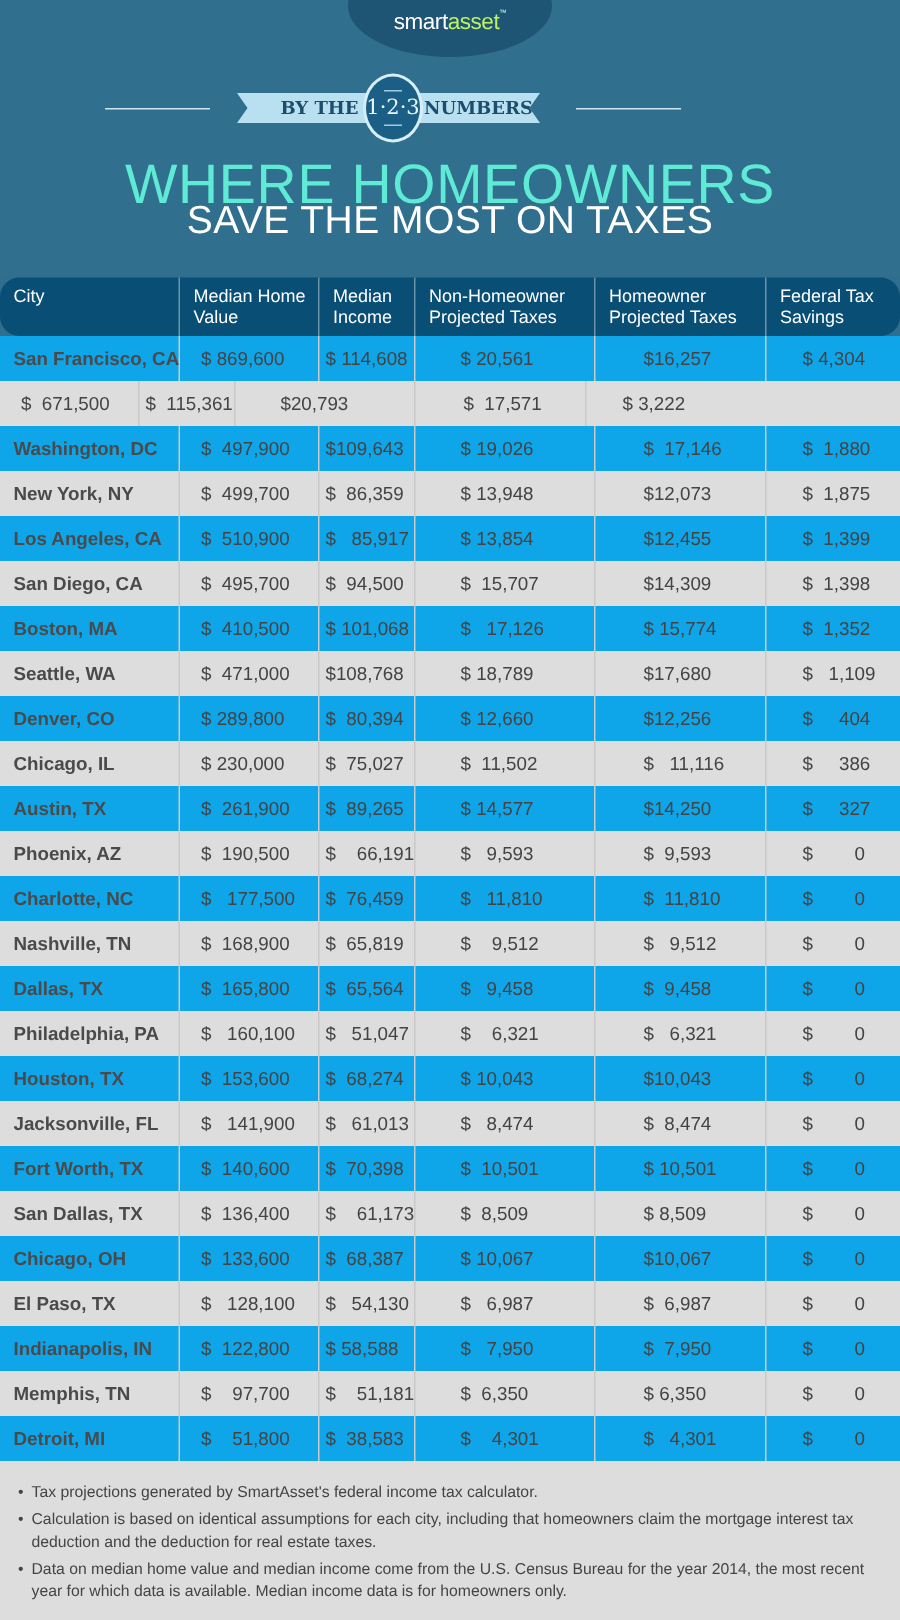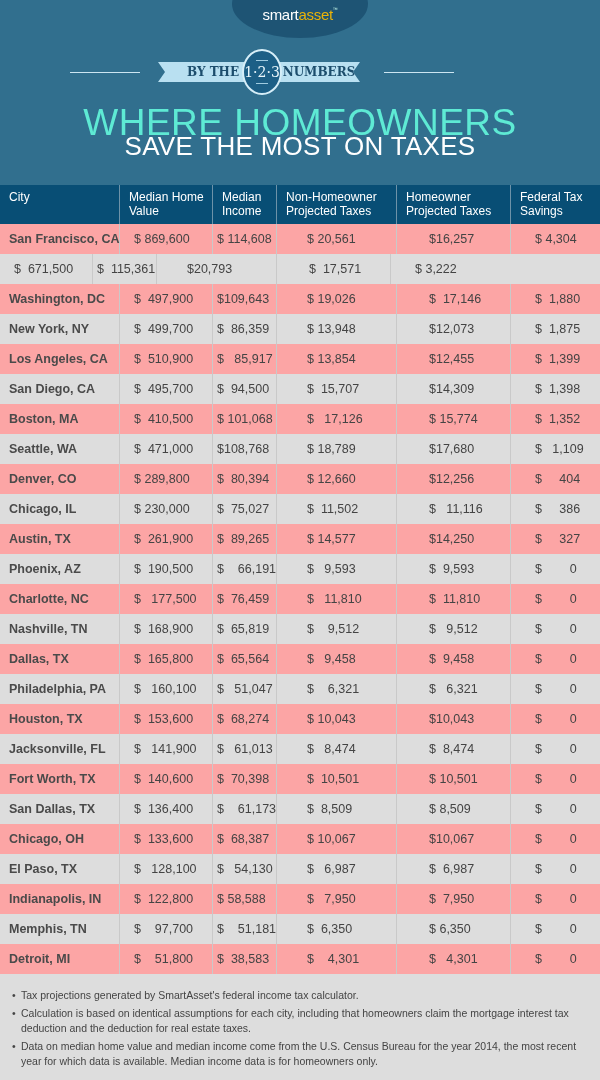--- a/index.html
+++ b/index.html
@@ -3,21 +3,21 @@
 <meta charset="utf-8">
 <style>
   * { box-sizing: border-box; margin: 0; padding: 0; }
   html, body { width: 600px; height: 1080px; overflow: hidden; }
   body { background: #2f6e8f; font-family: "Liberation Sans", sans-serif; position: relative; }
 
   .hero { position: absolute; left: 0; top: 0; width: 600px; height: 185px; background: #316f8e; }
   .logo-oval { position: absolute; left: 232px; top: -30px; width: 136px; height: 68px; border-radius: 50%;
     background: #1e5474; text-align: center; }
   .logo-text { position: absolute; left: 0; right: 0; top: 36px; font-size: 15px; color: #fff; letter-spacing: -0.3px; }
-  .logo-text .asset { color: #eab308; }
+  .logo-text .asset { color: #bef264; }
   .logo-text sup { font-size: 5px; color: #cfe; vertical-align: top; }
 
   .banner-line { position: absolute; top: 72px; height: 1px; background: #cde6f2; width: 70px; }
   .banner-line.l { left: 70px; } .banner-line.r { left: 384px; }
   .ribbon { position: absolute; top: 62px; height: 20px; background: #b9e0f1; color: #1c4d6c;
     font-family: "DejaVu Serif", serif; font-weight: bold; font-size: 12px; line-height: 20px; text-align: center; }
   .ribbon.left { left: 158px; width: 86px; padding-left: 24px;
     clip-path: polygon(0 0, 100% 0, 100% 100%, 0 100%, 7px 50%); }
   .ribbon.right { left: 274px; width: 86px; padding-left: 4px;
     clip-path: polygon(0 0, 100% 0, calc(100% - 7px) 50%, 100% 100%, 0 100%); }
@@ -26,25 +26,25 @@
     font-family: "DejaVu Serif", serif; font-size: 14px; line-height: 42px; }
   .badge:before, .badge:after { content: ""; position: absolute; left: 12px; width: 12px; height: 1px; background: #9fcbe0; }
   .badge:before { top: 9px; } .badge:after { bottom: 9px; }
 
   .title1 { position: absolute; left: 0; width: 600px; top: 102px; text-align: center; color: #5eead4;
     font-size: 37px; font-weight: normal; letter-spacing: 0.5px; }
   .title2 { position: absolute; left: 0; width: 600px; top: 131px; text-align: center; color: #fff;
     font-size: 26px; letter-spacing: 0.3px; }
 
   .table { position: absolute; left: 0; top: 185px; width: 600px; }
-  .thead { display: flex; height: 39px; background: #084e75; color: #fff; font-size: 12px; line-height: 14px; }
+  .thead { display: flex; height: 39px; background: #084e75; color: #fff; font-size: 12px; line-height: 14px; border-radius: 13px; }
   .th { padding: 5px 0 0 9px; border-right: 1px solid #6d92a8; }
   .th:last-child { border-right: none; }
   .row { display: flex; height: 30px; font-size: 12.5px; color: #444; line-height: 30px; }
-  .row.odd { background: #fca5a5; }
+  .row.odd { background: #0ea5e9; }
   .row.even { background: #dddddd; }
   .cell { border-right: 1px solid #c9c9c9; text-align: center; white-space: pre; }
   .cell:last-child { border-right: none; }
   .c0 { width: 120px; } .c1 { width: 93px; } .c2 { width: 64px; } .c3 { width: 120px; } .c4 { width: 114px; } .c5 { width: 89px; }
   .cell.c0 { text-align: left; padding-left: 9px; font-weight: bold; color: #4a4a4a; }
   .cell.c1 { padding-left: 14px; text-align: left; }
   .cell.c2 { padding-left: 4px; text-align: left; }
   .cell.c3 { padding-left: 30px; text-align: left; }
   .cell.c4 { padding-left: 32px; text-align: left; }
   .cell.c5 { padding-left: 24px; text-align: left; }

